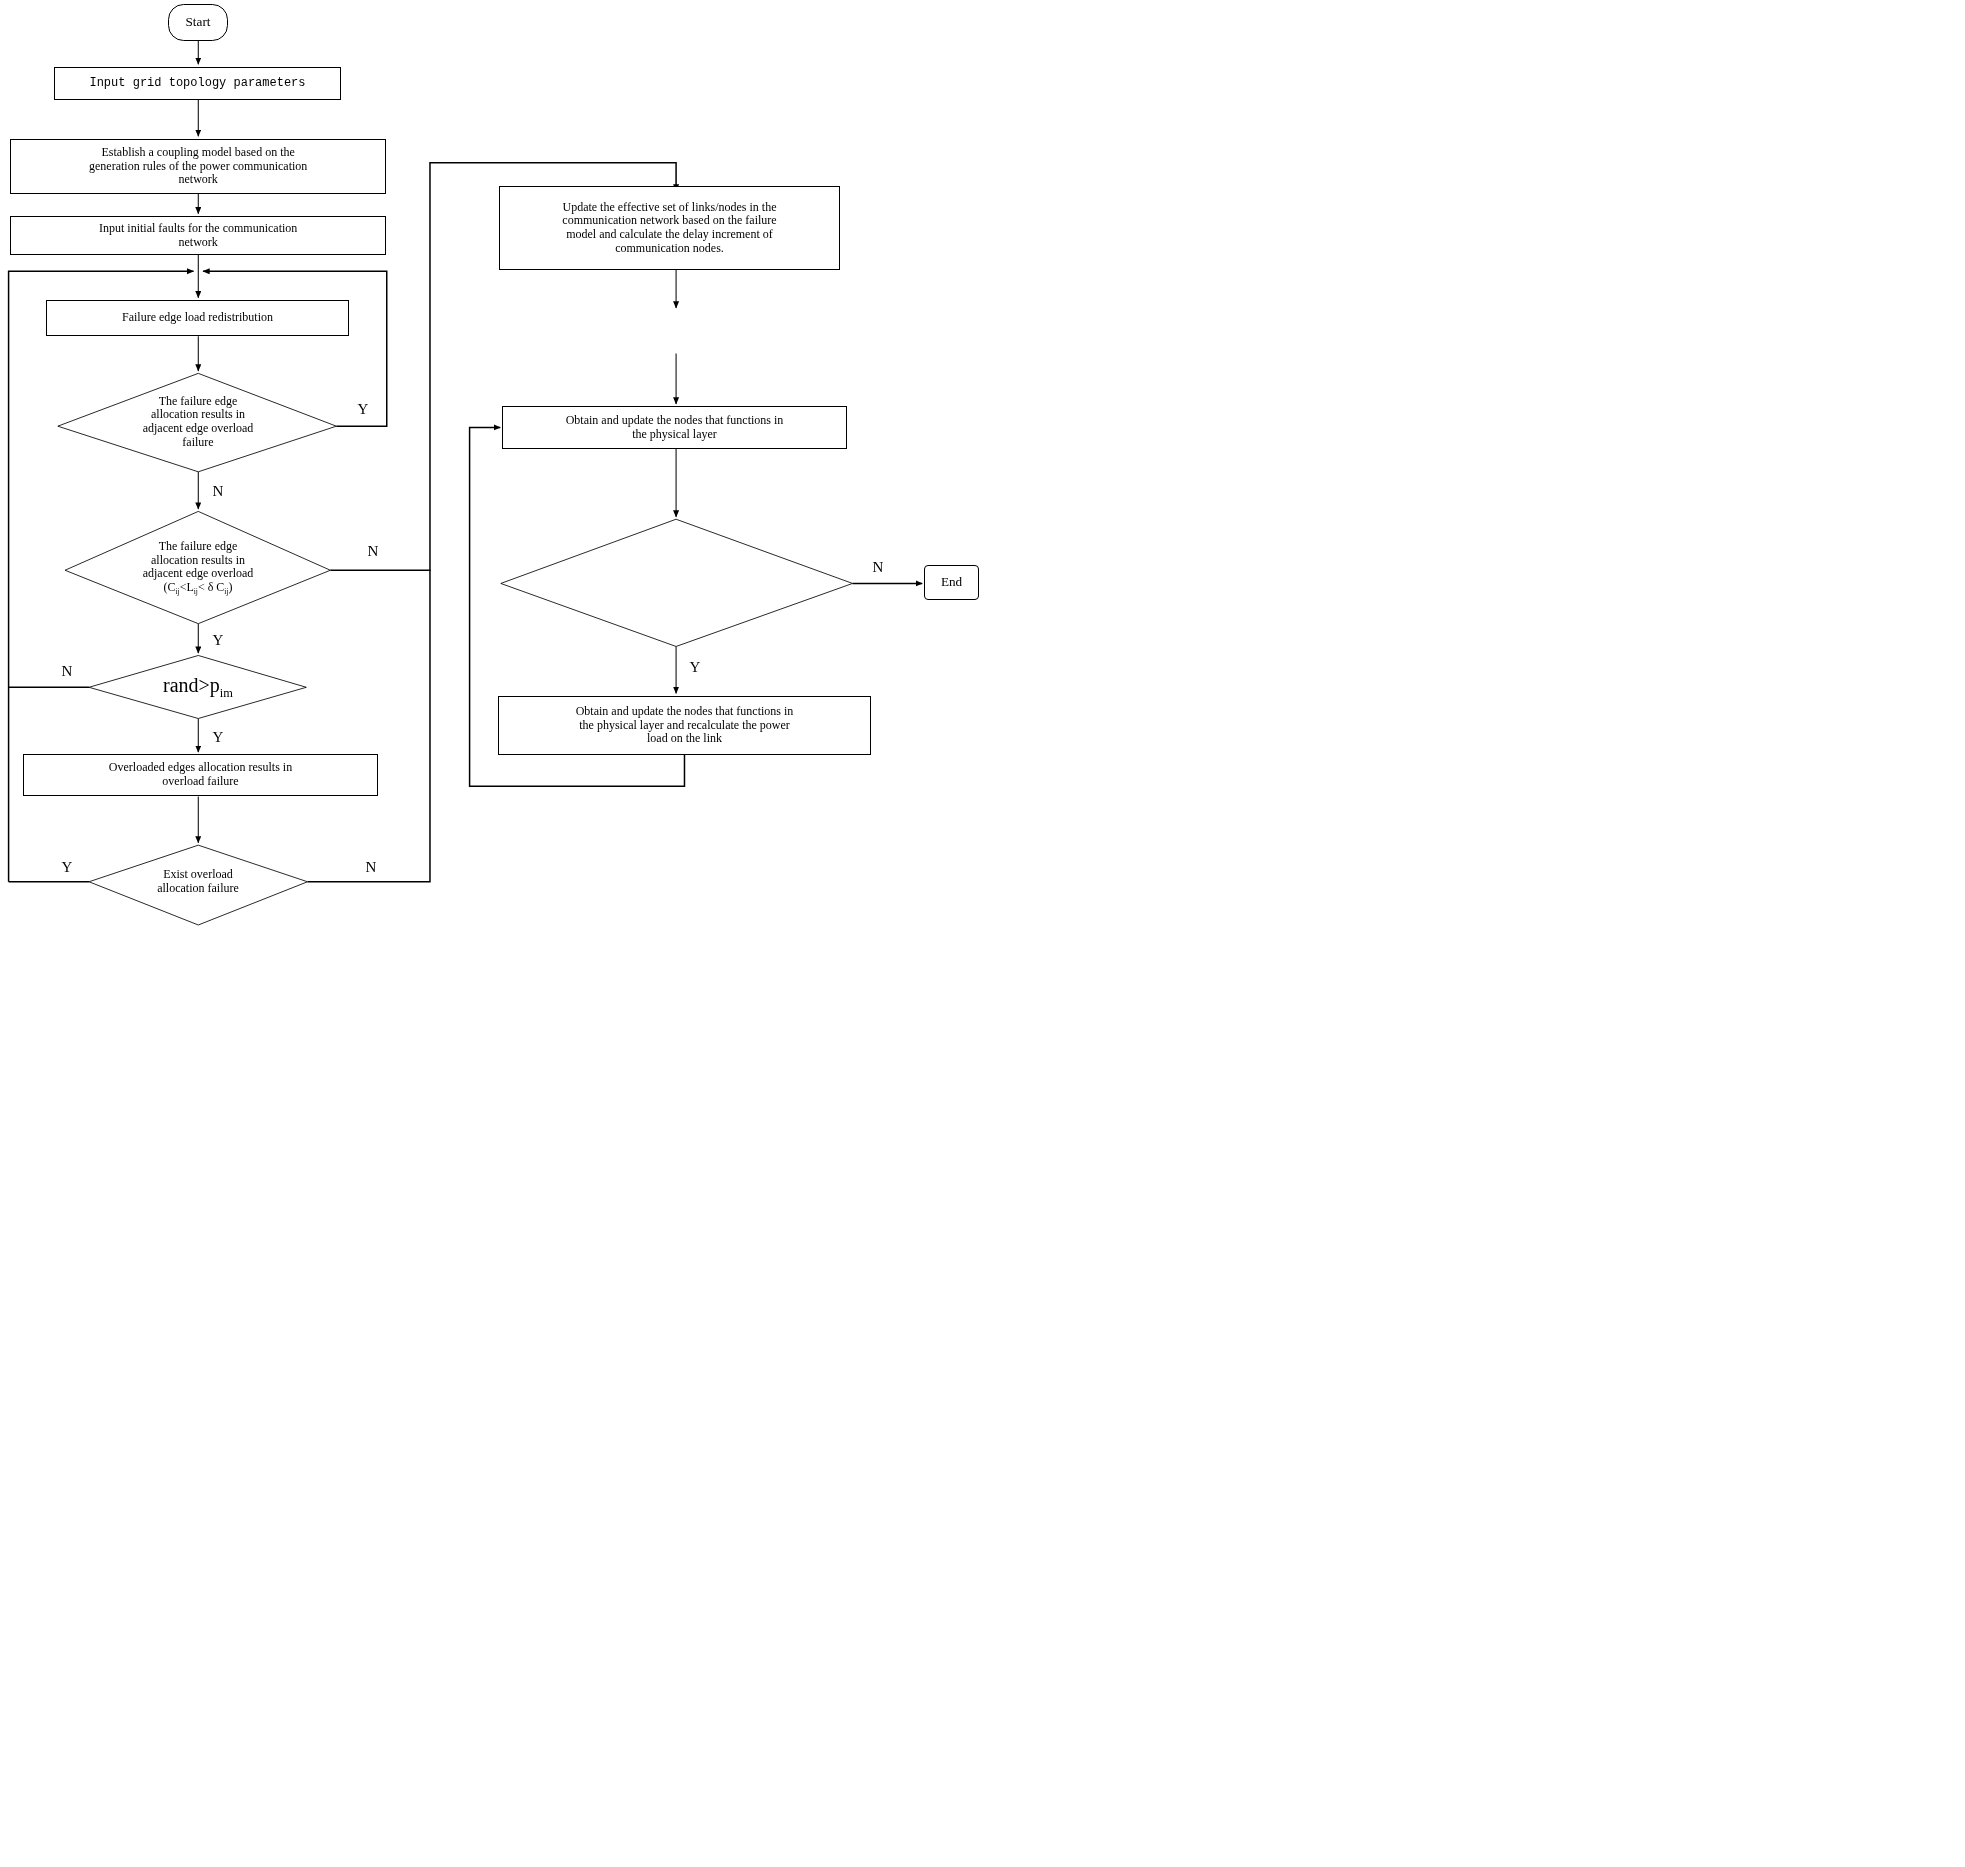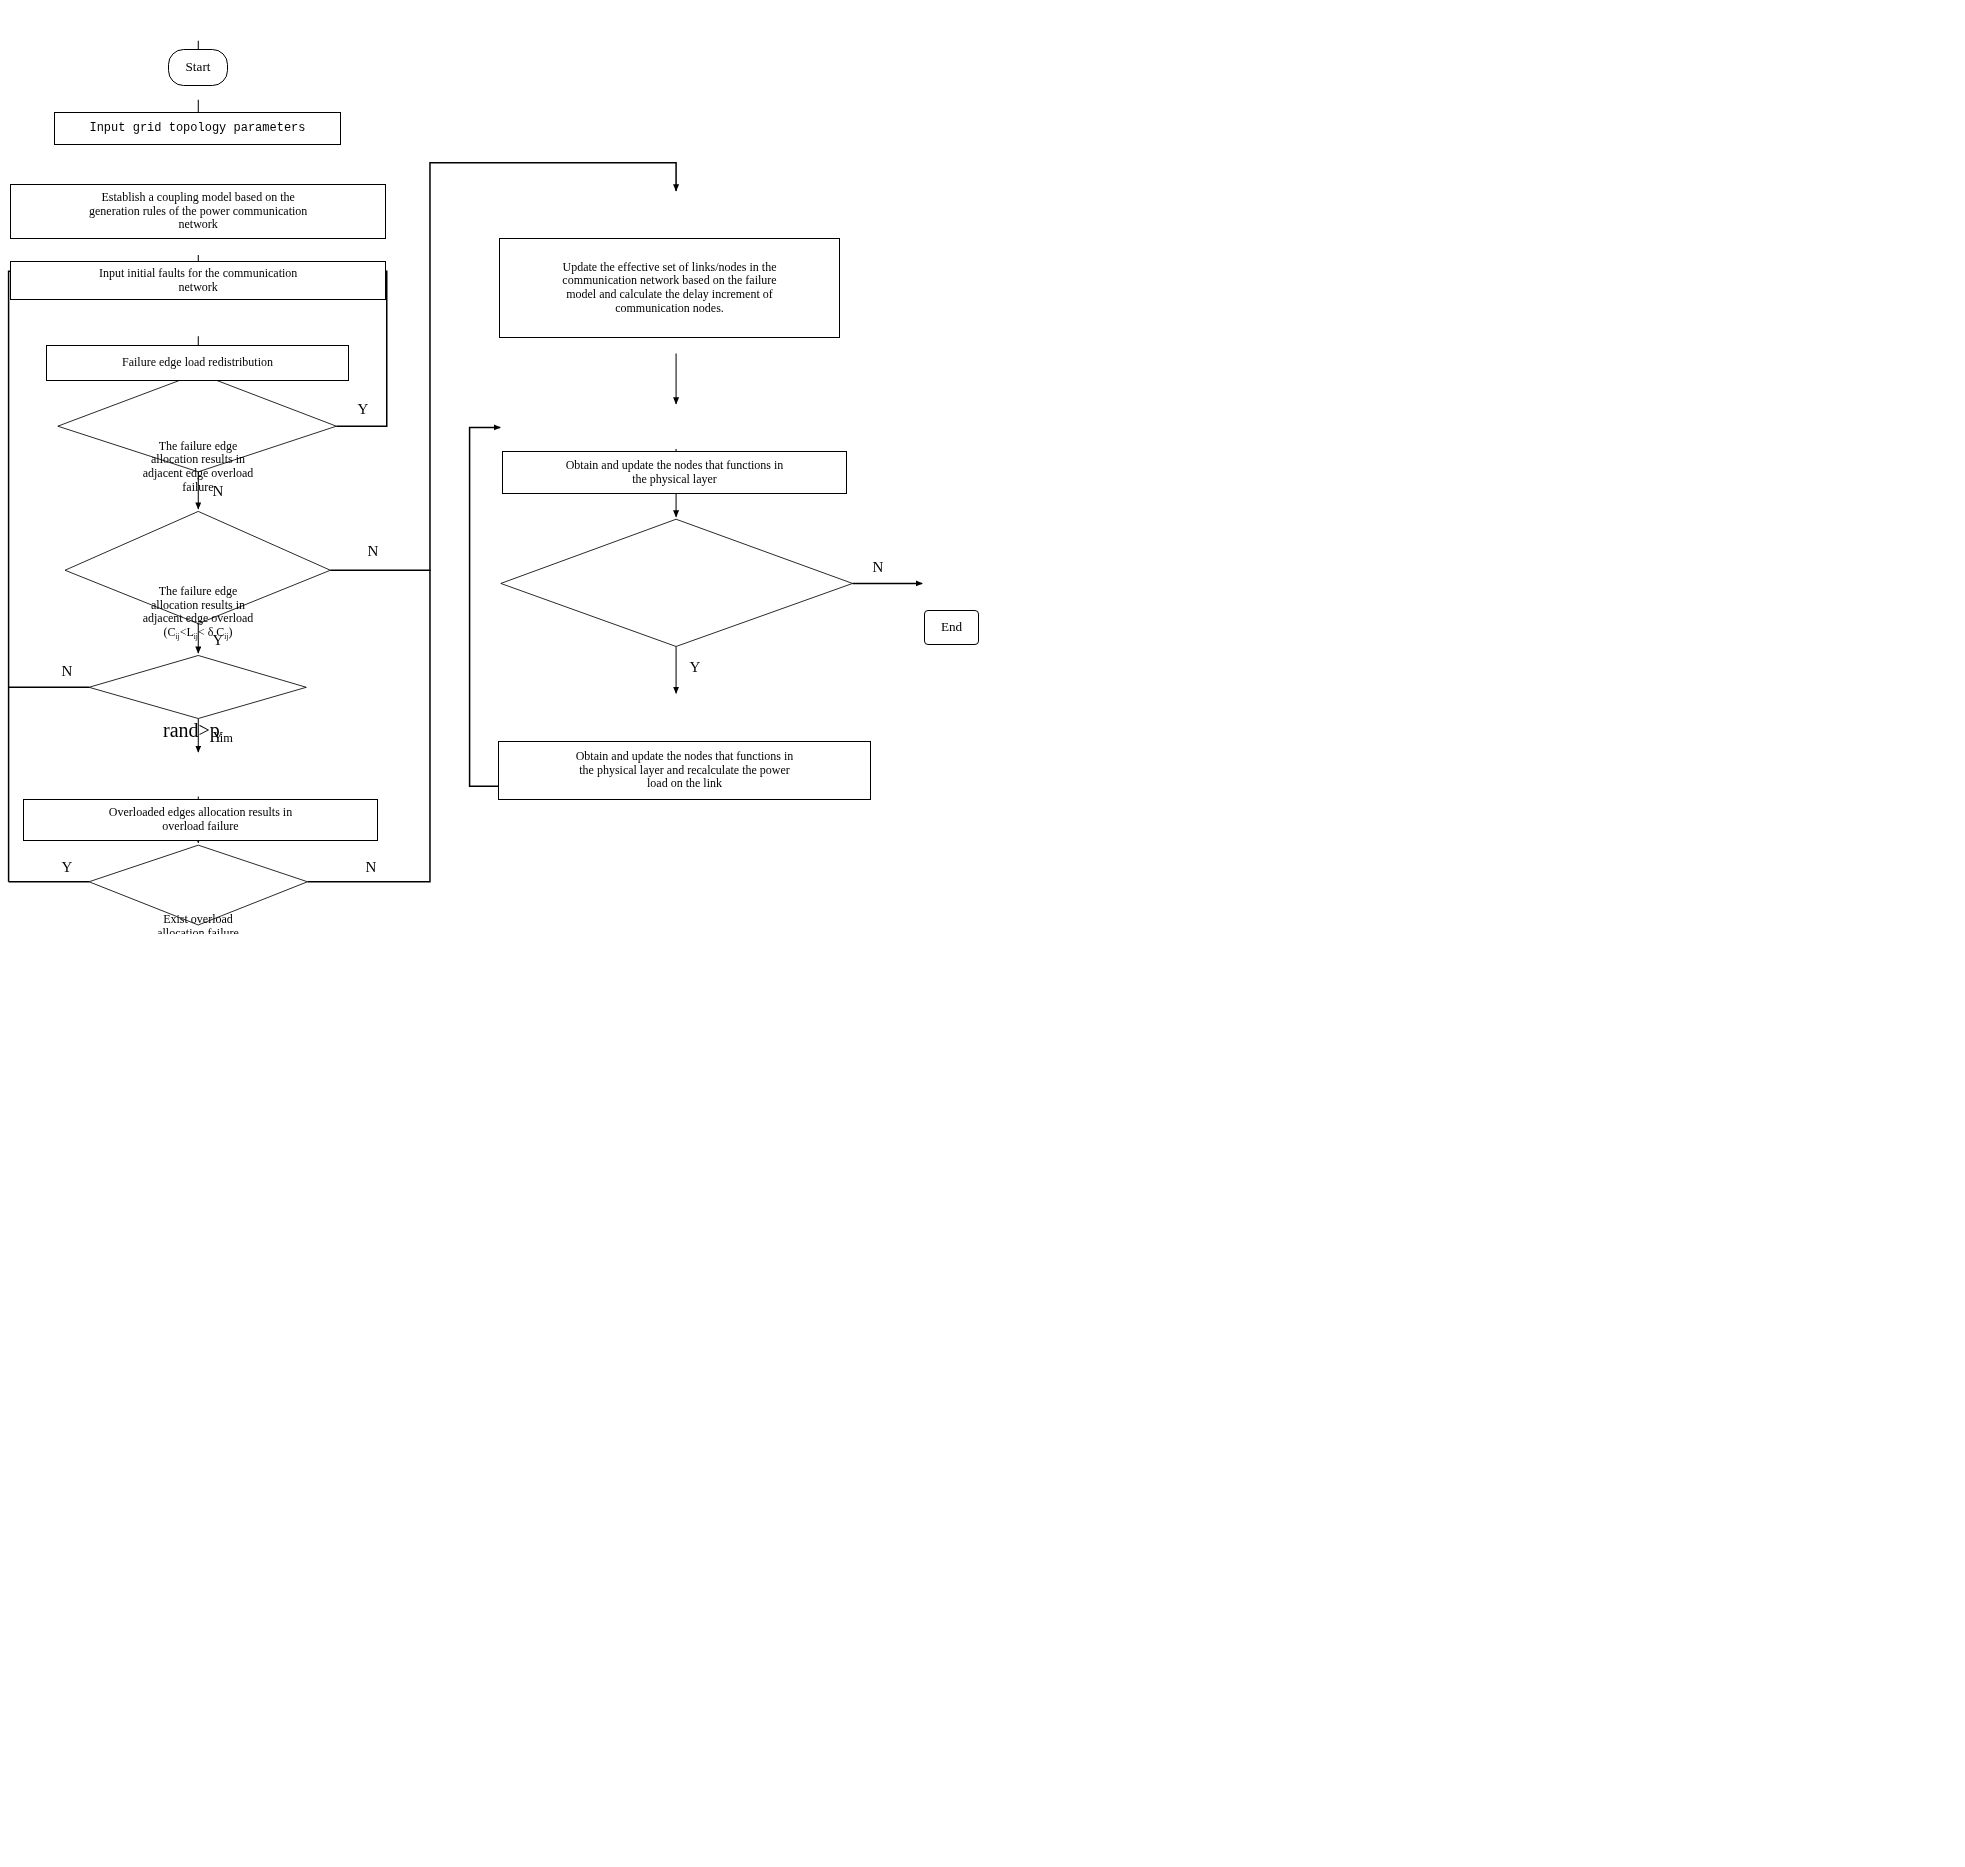--- a/index.html
+++ b/index.html
@@ -15,21 +15,20 @@
   .conn{fill:none;stroke:#000;stroke-width:1.7;}
   .conn.thick{stroke-width:2.5;}
   .diamond{fill:#ffffff;stroke:#000;stroke-width:1.4;}
   .node{
     position:absolute;
     display:flex;flex-direction:column;
     align-items:center;justify-content:center;
     text-align:left;
     font-size:12px;line-height:1.13;
     white-space:nowrap;
-    margin-top:45px;
   }
   .box{background:#ffffff;border:1.2px solid #000;box-sizing:border-box;}
   .terminator{
     background:#ffffff;border:1.2px solid #000;box-sizing:border-box;
     border-radius:15.6px;font-size:13.2px;
   }
   .dtext{background:transparent;}
   .fline sub{font-size:0.62em;}
   .rand{font-size:20px;}
   .blabel{
@@ -126,21 +125,21 @@
   <div class="node dtext rand" style="left:126px;top:671px;width:144px;height:32px;">
     <div class="fline">
       <span>rand&gt;p</span><sub>im</sub>
     </div>
   </div>
   <div class="node dtext" style="left:108px;top:852px;width:180px;height:60px;">
     <div>Exist overload</div>
     <div>allocation failure</div>
   </div>
 
-  <div class="node box" style="left:499px;top:193px;width:341px;height:100px;">
+  <div class="node box" style="left:499px;top:186px;width:341px;height:84px;">
     <div>Update the effective set of links/nodes in the</div>
     <div>communication network based on the failure</div>
     <div>model and calculate the delay increment of</div>
     <div>communication nodes.</div>
   </div>
   <div class="node box" style="left:502px;top:406px;width:345px;height:43px;">
     <div>Obtain and update the nodes that functions in</div>
     <div>the physical layer</div>
   </div>
   <div class="node box" style="left:498px;top:696px;width:373px;height:59px;">

